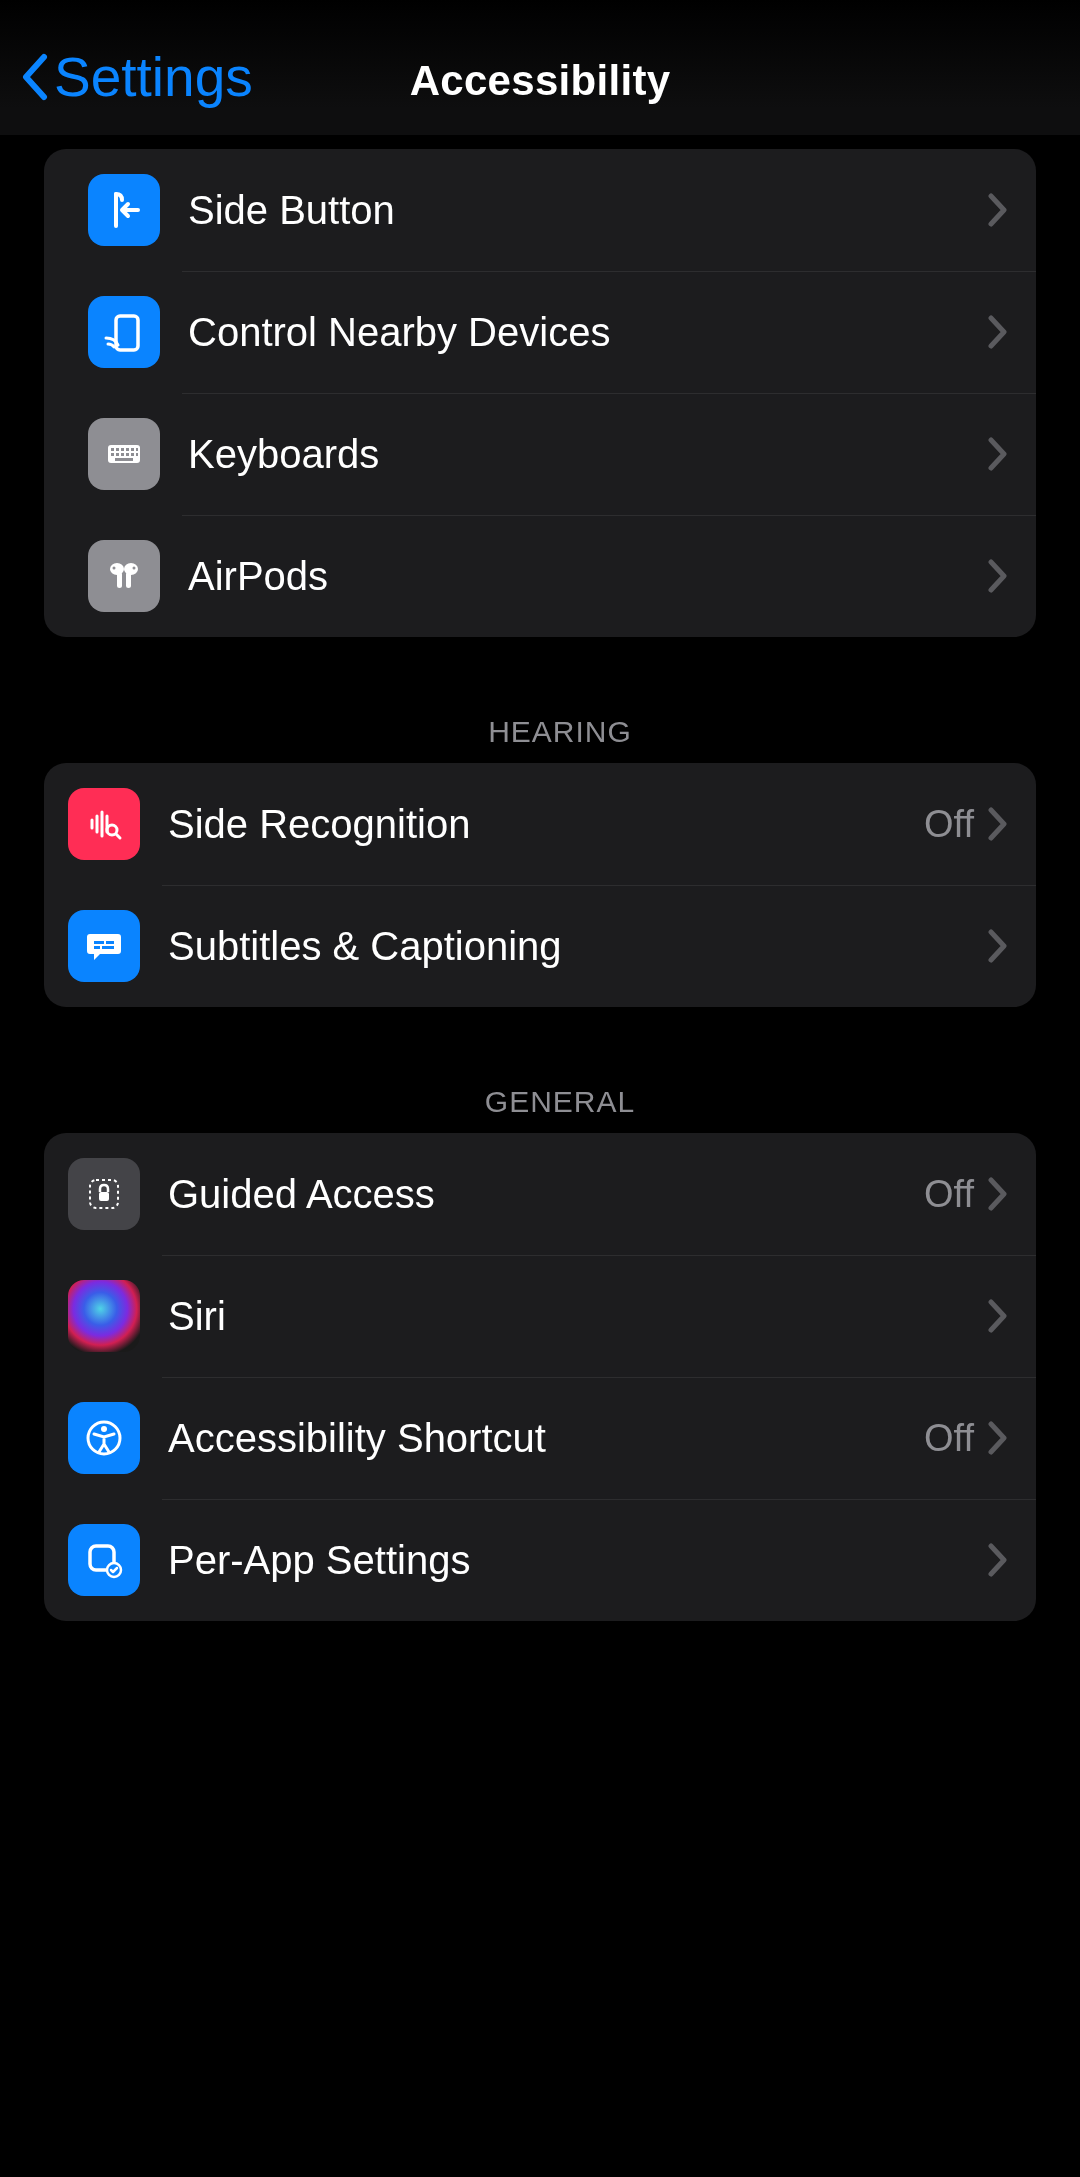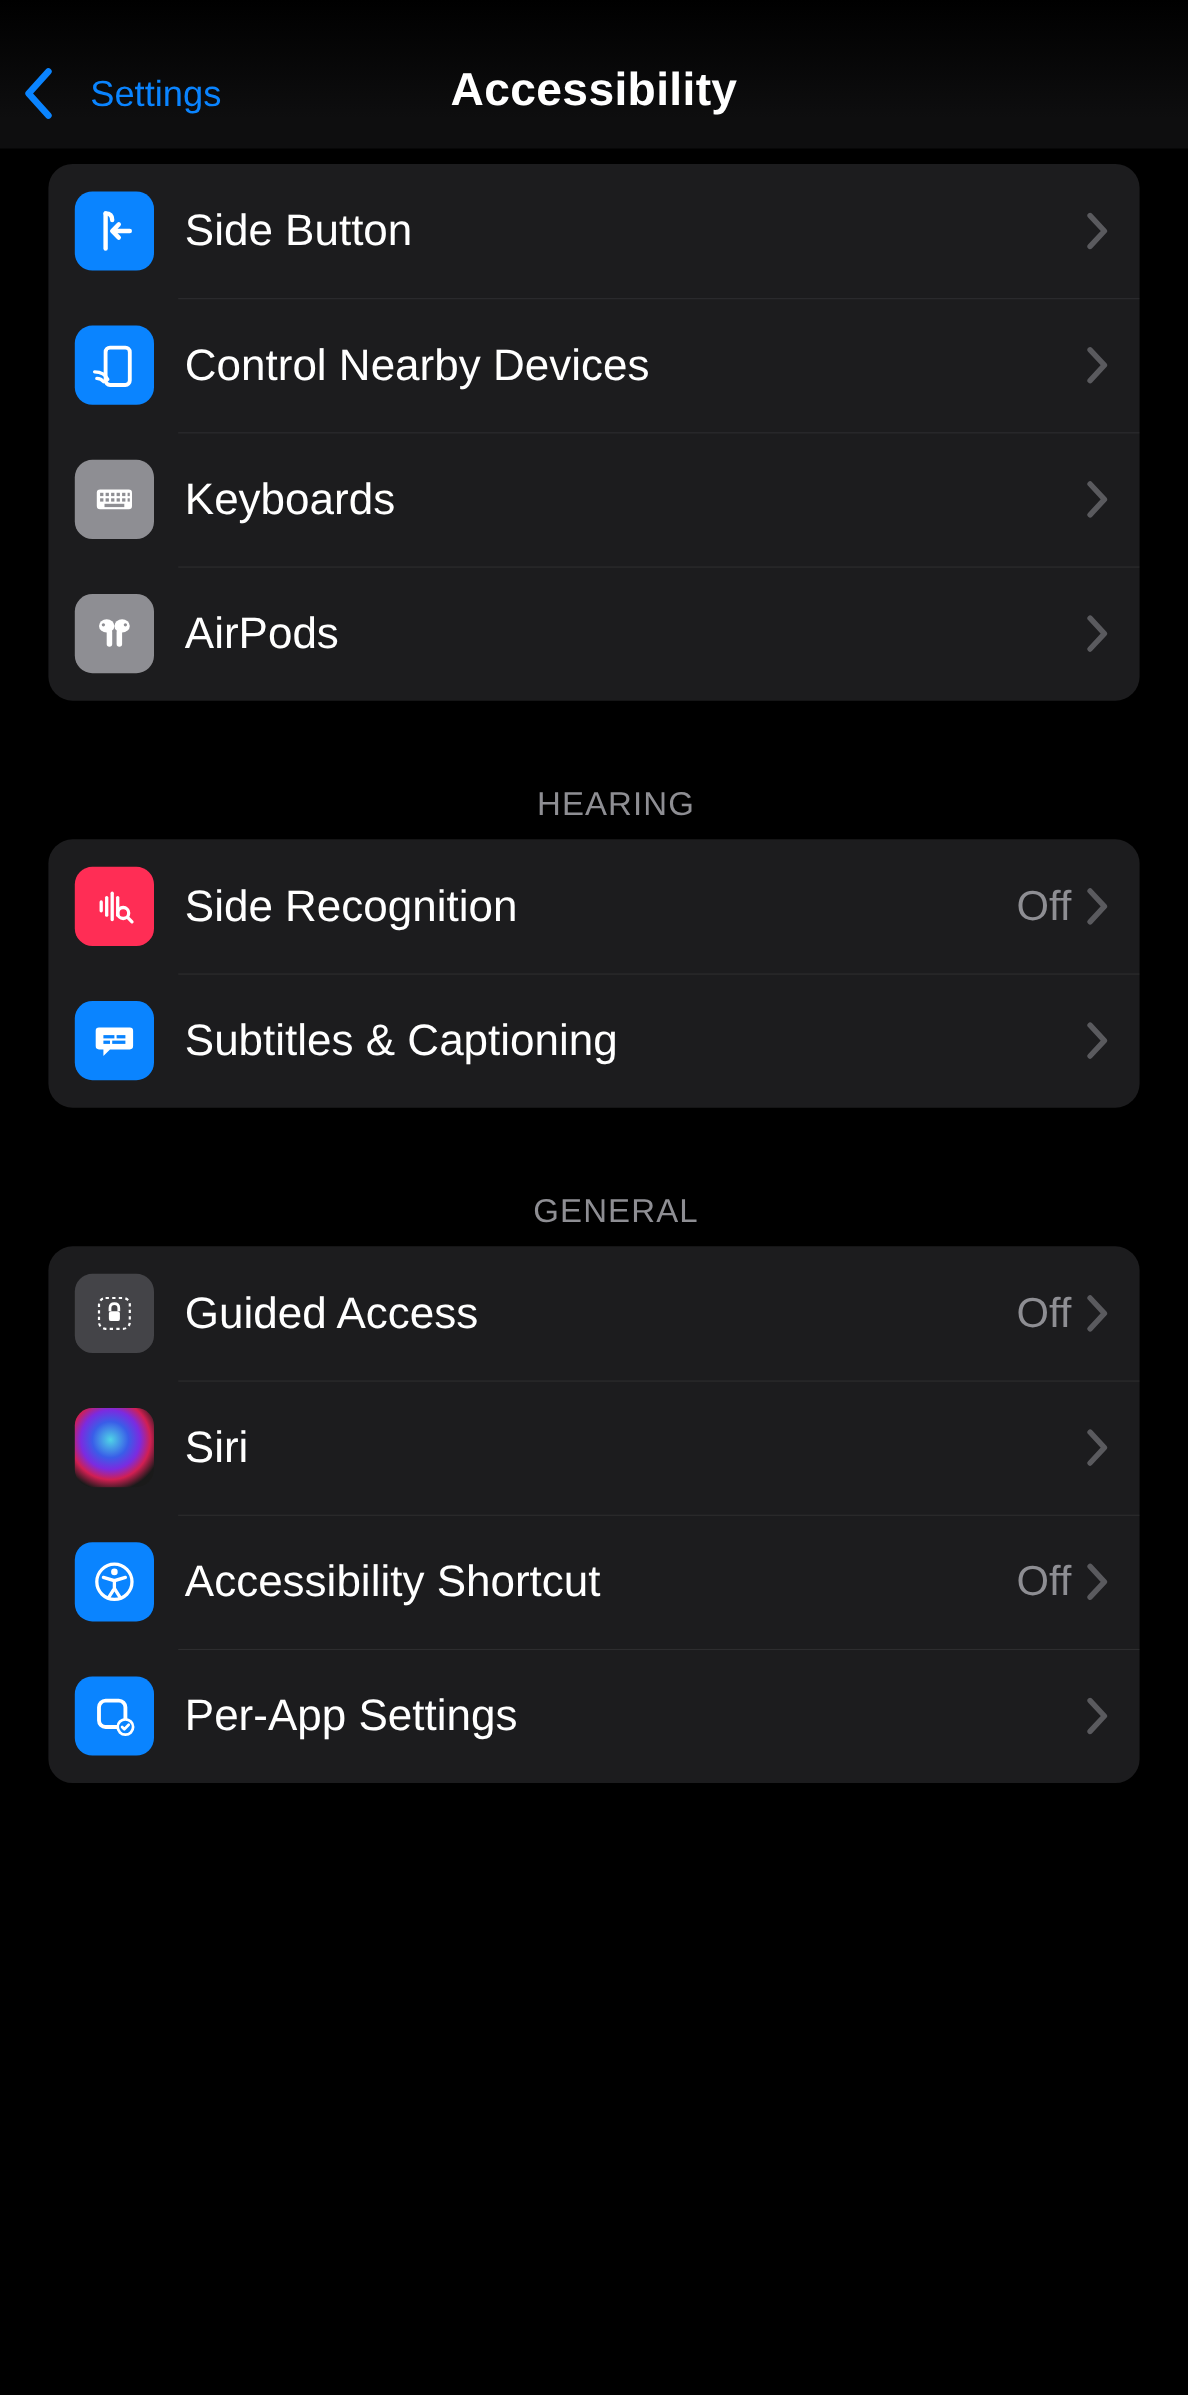--- a/index.html
+++ b/index.html
@@ -28,24 +28,23 @@
     letter-spacing: 0.3px;
     margin-top: 16px;
   }
   .back {
     position: absolute;
     left: 20px;
     bottom: 26px;
     display: flex;
     align-items: center;
     color: #0a84ff;
-    font-size: 33px;
+    font-size: 55px;
     font-weight: 400;
     cursor: pointer;
-    gap: 28px;
   }
   .back svg { margin-right: 4px; flex-shrink: 0; }
 
   .content {
     padding: 0 44px 60px;
   }
 
   .section-header {
     font-size: 30px;
     letter-spacing: 1px;
@@ -53,21 +52,21 @@
     text-transform: uppercase;
     margin: 78px 0 14px 40px;
     text-align: center;
   }
 
   .group {
     background: #1c1c1e;
     border-radius: 22px;
     overflow: hidden;
   }
-  .group.first { margin-top: 14px; border-top-left-radius: 0; border-top-right-radius: 0;}
+  .group.first { margin-top: 14px; border-top-left-radius: 0; border-top-right-radius: 0; padding-left: 20px;}
   
   .group.first { border-top-left-radius: 22px; border-top-right-radius: 22px; }
 
   .row {
     display: flex;
     align-items: center;
     height: 122px;
     padding: 0 28px 0 24px;
     position: relative;
     cursor: pointer;

